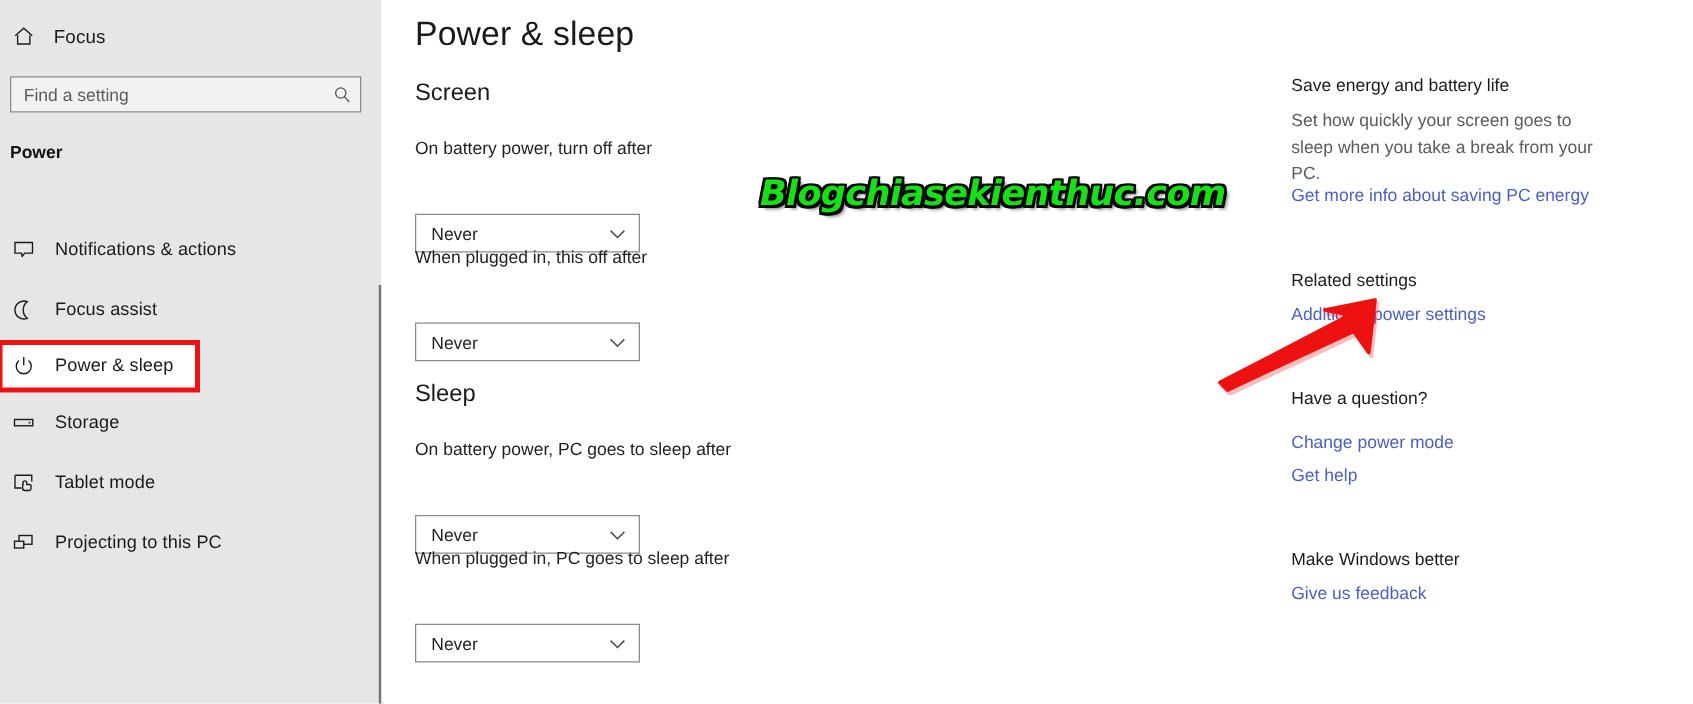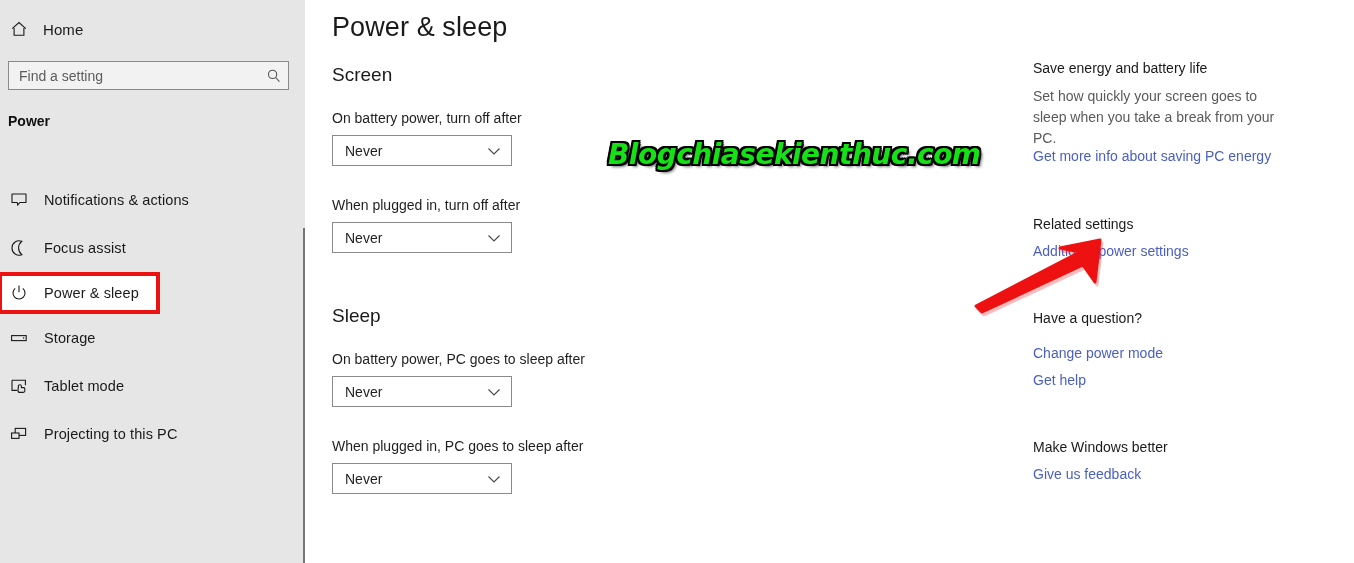--- a/index.html
+++ b/index.html
@@ -153,20 +153,21 @@
     position: absolute;
     left: 27px;
     width: 180px;
     height: 31px;
     background: #ffffff;
     border: 1px solid #8a8a8a;
     display: flex;
     align-items: center;
     justify-content: space-between;
     padding: 0 10px 0 12px;
+    margin-top: 36px;
   }
   .combo .val {
     font-size: 14px;
     color: #1f1f1f;
   }
   .combo .chev { display: flex; align-items: center; }
 
   
   #rightpanel {
     position: absolute;
@@ -230,21 +231,21 @@
 
   <div id="sidebar">
 
     <div class="home-row">
       <span class="ico">
         <svg width="18" height="18" viewBox="0 0 18 18">
           <path d="M2.2 8.6 L9 2.6 L15.8 8.6" fill="none" stroke="#1a1a1a" stroke-width="1.1"></path>
           <path d="M4.1 8.1 V15.2 H13.9 V8.1" fill="none" stroke="#1a1a1a" stroke-width="1.1"></path>
         </svg>
       </span>
-      <span class="lbl">Home</span>
+      <span class="lbl">Focus</span>
     </div>
 
     <div class="search-box">
       <input type="text" placeholder="Find a setting" style="">
       <span class="sico">
         <svg width="16" height="16" viewBox="0 0 16 16">
           <circle cx="6.6" cy="6.4" r="4.1" fill="none" stroke="#555" stroke-width="1.1"></circle>
           <line x1="9.6" y1="9.5" x2="13.4" y2="13.6" stroke="#555" stroke-width="1.1"></line>
         </svg>
       </span>
@@ -328,21 +329,21 @@
     <div class="field-label" style="top:110px;">On battery power, turn off after</div>
     <div class="combo" style="top:135px;">
       <span class="val">Never</span>
       <span class="chev">
         <svg width="14" height="10" viewBox="0 0 14 10">
             <path d="M1.5 2.5 L7 8 L12.5 2.5" fill="none" stroke="#4a4a4a" stroke-width="1.15"></path>
           </svg>
       </span>
     </div>
 
-    <div class="field-label" style="top:197px;">When plugged in, turn off after</div>
+    <div class="field-label" style="top:197px;">When plugged in, this off after</div>
     <div class="combo" style="top:222px;">
       <span class="val">Never</span>
       <span class="chev">
         <svg width="14" height="10" viewBox="0 0 14 10">
             <path d="M1.5 2.5 L7 8 L12.5 2.5" fill="none" stroke="#4a4a4a" stroke-width="1.15"></path>
           </svg>
       </span>
     </div>
 
     <div class="group-title" style="top:305px;">Sleep</div>

